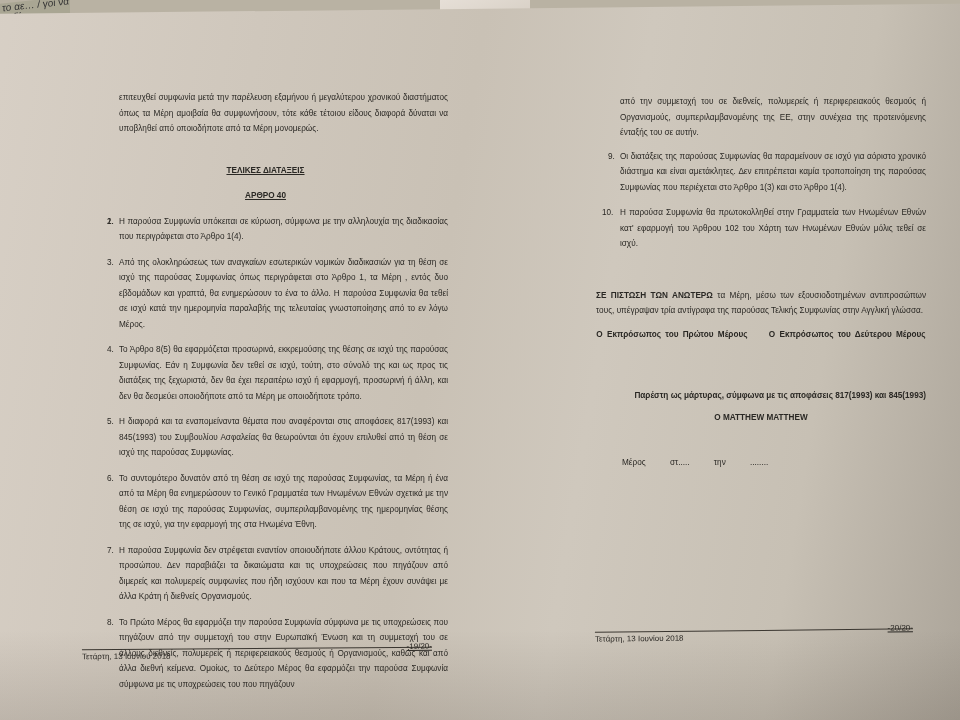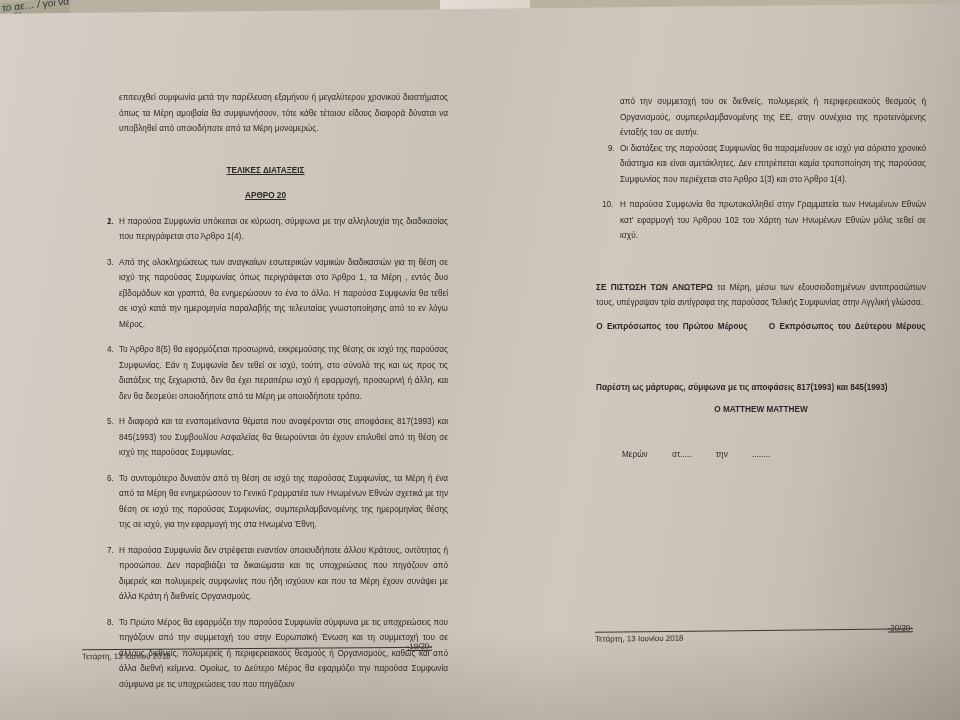--- a/index.html
+++ b/index.html
@@ -40,25 +40,25 @@
   }
   .page.left { left: 83px; top: 90px; width: 365px; }
   .page.right { left: 596px; top: 94px; width: 330px; }
   .para-top { padding-left: 36px; margin-bottom: 26px; }
   .heading { text-align: center; font-weight: bold; margin-bottom: 10px; text-decoration: underline; }
   ol.items { list-style: none; }
   ol.items li { position: relative; padding-left: 36px; margin-bottom: 10px; }
   ol.items li .num { position: absolute; left: 24px; top: 0; }
   .right ol.items li { padding-left: 24px; }
   .right ol.items li .num { left: 12px; }
-  .right .cont { padding-left: 24px; }
+  .right .cont { padding-left: 24px; margin-bottom: 8px; }
   .witness-block { margin-top: 36px; }
   .witness-block .lead b { font-weight: bold; }
   .reps { text-align: center; margin-top: 8px; font-weight: bold; word-spacing: 2px; }
-  .witness { text-align: left; margin-top: 46px; font-weight: bold; }
+  .witness { text-align: right; margin-top: 46px; font-weight: bold; }
   .nimetz { text-align: center; margin-top: 6px; font-weight: bold; }
   .signed { margin-top: 30px; padding-left: 26px; word-spacing: 22px; }
   .footer {
     position: absolute; font-size: 8px; color: #2a2824;
     border-top: 1px solid #3a3630; padding-top: 2px;
   }
   .footer.left { left: 82px; top: 648px; width: 350px; transform: rotate(-0.4deg); }
   .footer.right { left: 595px; top: 630px; width: 318px; transform: rotate(-0.6deg); }
   .footer .date { float: left; }
   .footer .pg { float: right; margin-top: -8px; text-decoration: underline; }
@@ -69,21 +69,21 @@
 <div class="bg-paper">
   <span>το αε… / γοι να ροδί-</span>
 </div>
 <div class="bg-fold"></div>
 
 <div class="sheet"></div>
 
 <div class="page left">
   <p class="para-top">επιτευχθεί συμφωνία μετά την παρέλευση εξαμήνου ή μεγαλύτερου χρονικού διαστήματος όπως τα Μέρη αμοιβαία θα συμφωνήσουν, τότε κάθε τέτοιου είδους διαφορά δύναται να υποβληθεί από οποιοδήποτε από τα Μέρη μονομερώς.</p>
   <div class="heading">ΤΕΛΙΚΕΣ ΔΙΑΤΑΞΕΙΣ</div>
-  <div class="heading">ΑΡΘΡΟ 20</div>
+  <div class="heading">ΑΡΘΡΟ 40</div>
   <ol class="items">
     <li><span class="num">1.</span></li>
     <li><span class="num">2.</span><span>Η παρούσα Συμφωνία υπόκειται σε κύρωση, σύμφωνα με την αλληλουχία της διαδικασίας που περιγράφεται στο Άρθρο 1(4).</span></li>
     <li><span class="num">3.</span><span>Από της ολοκληρώσεως των αναγκαίων εσωτερικών νομικών διαδικασιών για τη θέση σε ισχύ της παρούσας Συμφωνίας όπως περιγράφεται στο Άρθρο 1, τα Μέρη , εντός δυο εβδομάδων και γραπτά, θα ενημερώσουν το ένα το άλλο. Η παρούσα Συμφωνία θα τεθεί σε ισχύ κατά την ημερομηνία παραλαβής της τελευταίας γνωστοποίησης από το εν λόγω Μέρος.</span></li>
     <li><span class="num">4.</span><span>Το Άρθρο 8(5) θα εφαρμόζεται προσωρινά, εκκρεμούσης της θέσης σε ισχύ της παρούσας Συμφωνίας. Εάν η Συμφωνία δεν τεθεί σε ισχύ, τούτη, στο σύνολό της και ως προς τις διατάξεις της ξεχωριστά, δεν θα έχει περαιτέρω ισχύ ή εφαρμογή, προσωρινή ή άλλη, και δεν θα δεσμεύει οποιοδήποτε από τα Μέρη με οποιοδήποτε τρόπο.</span></li>
     <li><span class="num">5.</span><span>Η διαφορά και τα εναπομείναντα θέματα που αναφέρονται στις αποφάσεις 817(1993) και 845(1993) του Συμβουλίου Ασφαλείας θα θεωρούνται ότι έχουν επιλυθεί από τη θέση σε ισχύ της παρούσας Συμφωνίας.</span></li>
     <li><span class="num">6.</span><span>Το συντομότερο δυνατόν από τη θέση σε ισχύ της παρούσας Συμφωνίας, τα Μέρη ή ένα από τα Μέρη θα ενημερώσουν το Γενικό Γραμματέα των Ηνωμένων Εθνών σχετικά με την θέση σε ισχύ της παρούσας Συμφωνίας, συμπεριλαμβανομένης της ημερομηνίας θέσης της σε ισχύ, για την εφαρμογή της στα Ηνωμένα Έθνη.</span></li>
     <li><span class="num">7.</span><span>Η παρούσα Συμφωνία δεν στρέφεται εναντίον οποιουδήποτε άλλου Κράτους, οντότητας ή προσώπου. Δεν παραβιάζει τα δικαιώματα και τις υποχρεώσεις που πηγάζουν από διμερείς και πολυμερείς συμφωνίες που ήδη ισχύουν και που τα Μέρη έχουν συνάψει με άλλα Κράτη ή διεθνείς Οργανισμούς.</span></li>
     <li><span class="num">8.</span><span>Το Πρώτο Μέρος θα εφαρμόζει την παρούσα Συμφωνία σύμφωνα με τις υποχρεώσεις που πηγάζουν από την συμμετοχή του στην Ευρωπαϊκή Ένωση και τη συμμετοχή του σε άλλους διεθνείς, πολυμερείς ή περιφερειακούς θεσμούς ή Οργανισμούς, καθώς και από άλλα διεθνή κείμενα. Ομοίως, το Δεύτερο Μέρος θα εφαρμόζει την παρούσα Συμφωνία σύμφωνα με τις υποχρεώσεις του που πηγάζουν</span></li>
   </ol>
@@ -102,21 +102,21 @@
   <div class="witness-block">
     <p class="lead"><b>ΣΕ ΠΙΣΤΩΣΗ ΤΩΝ ΑΝΩΤΕΡΩ</b><span> τα Μέρη, μέσω των εξουσιοδοτημένων αντιπροσώπων τους, υπέγραψαν τρία αντίγραφα της παρούσας Τελικής Συμφωνίας στην Αγγλική γλώσσα.</span></p>
     <div class="reps">
       <span>Ο Εκπρόσωπος του Πρώτου Μέρους</span>
       &nbsp;&nbsp;&nbsp;
       <span>Ο Εκπρόσωπος του Δεύτερου Μέρους</span>
     </div>
     <div class="witness">Παρέστη ως μάρτυρας, σύμφωνα με τις αποφάσεις 817(1993) και 845(1993)</div>
     <div class="nimetz">Ο MATTHEW MATTHEW</div>
     <div class="signed">
-      <span>Μερών στ.....</span>
+      <span>Μέρος στ.....</span>
       <span>την ........</span>
     </div>
   </div>
 </div>
 <div class="footer right">
   <span class="date">Τετάρτη, 13 Ιουνίου 2018</span>
   <span class="pg">-20/20-</span>
 </div>
 
 <div class="shadow-bottom"></div>

